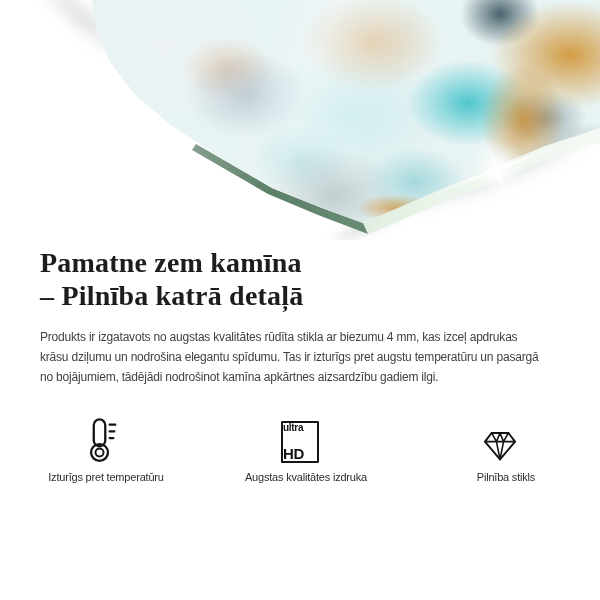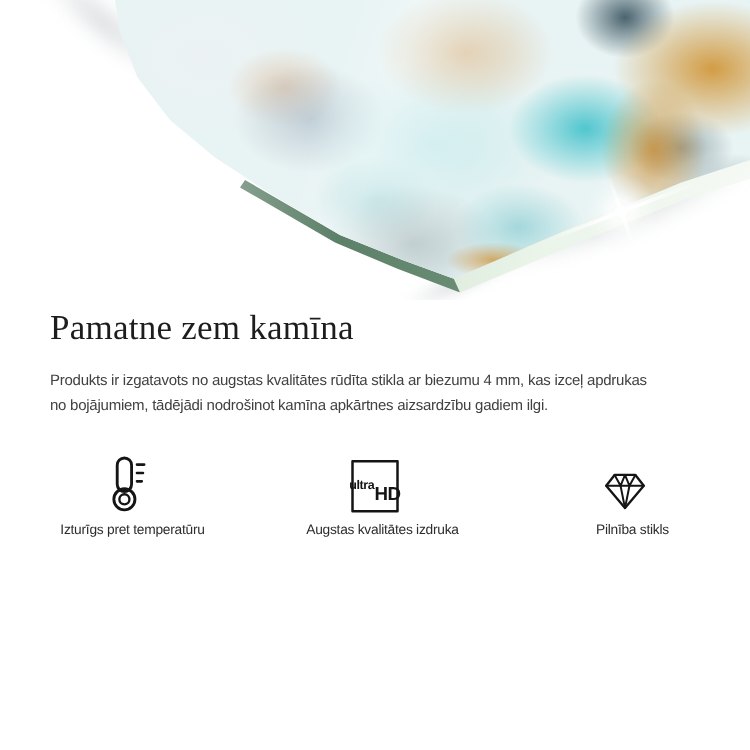--- a/index.html
+++ b/index.html
@@ -51,34 +51,34 @@
   .sparkle .ray{height:3px;border-radius:2px;
       background:linear-gradient(90deg,rgba(255,255,255,0),rgba(255,255,255,0.98) 42%,rgba(255,255,255,0.98) 58%,rgba(255,255,255,0));}
   .sparkle .r1{width:130px;left:-65px;top:-1px;transform:rotate(-21deg);}
   .sparkle .r2{width:60px;left:-30px;top:-1px;transform:rotate(70deg);}
   .sparkle .core{width:14px;height:14px;left:-7px;top:-7px;border-radius:50%;
       background:radial-gradient(circle,#ffffff 30%,rgba(255,255,255,0) 70%);
       box-shadow:0 0 10px 3px rgba(255,255,255,0.9);}
 
   
   .content{padding:0 40px;}
-  h1{margin:6px 0 0 0;font-family:"Liberation Serif","DejaVu Serif",serif;font-weight:400;
+  h1{margin:6px 0 0 0;font-family:"Liberation Serif","DejaVu Serif",serif;font-weight:700;
      font-size:28px;line-height:33px;color:#1d1d1d;letter-spacing:0.2px;}
   .desc{margin:15px 0 0 0;}
   .dline{display:block;white-space:nowrap;font-size:12px;line-height:20px;color:#414141;letter-spacing:-0.2px;}
 
   
   .features{display:flex;flex-wrap:wrap;row-gap:18px;margin-top:26px;width:600px;}
   .feature{width:33.333%;display:flex;flex-direction:column;align-items:center;}
   .icon-wrap{height:50px;display:flex;align-items:flex-end;justify-content:center;}
   .feature:nth-child(n+4) .icon-wrap{height:38px;align-items:center;}
   .feature-label{margin-top:8px;font-size:11px;line-height:13px;color:#2d2d2d;letter-spacing:-0.2px;margin-left:12px;}
   svg.ic{stroke:#151515;fill:none;stroke-width:2.4;stroke-linecap:round;stroke-linejoin:round;}
   .uhd-box{width:34px;height:38px;border:2.5px solid #141414;border-radius:1px;
-     display:flex;align-items:center;justify-content:center;color:#141414;}
+     display:flex;flex-direction:column;align-items:flex-start;justify-content:center;color:#141414;}
   .uhd-top{font-size:10px;font-weight:700;letter-spacing:-0.3px;line-height:10px;}
   .uhd-bottom{font-size:15px;font-weight:700;line-height:15px;margin-top:13px;letter-spacing:-0.3px;}
   .stripes{width:36px;height:36px;
      background:repeating-linear-gradient(135deg,#141414 0 3.5px,transparent 3.5px 9.5px);
      clip-path:polygon(2px 34px,34px 2px,34px 34px);}
 </style>
 </head>
 <body>
 
 <div>
@@ -95,23 +95,25 @@
       <i class="glow"></i>
         <i class="ray r1"></i>
         <i class="ray r2"></i>
         <i class="core"></i>
     </div>
   </div>
 
   <div class="content">
     <h1>
       <span>Pamatne zem kamīna</span><br>
+      <span>– Pilnība katrā detaļā</span>
     </h1>
     <div class="desc">
       <span class="dline">Produkts ir izgatavots no augstas kvalitātes rūdīta stikla ar biezumu 4 mm, kas izceļ apdrukas</span>
+      <span class="dline">krāsu dziļumu un nodrošina elegantu spīdumu. Tas ir izturīgs pret augstu temperatūru un pasargā</span>
       <span class="dline">no bojājumiem, tādējādi nodrošinot kamīna apkārtnes aizsardzību gadiem ilgi.</span>
     </div>
   </div>
 
   <div class="features">
 
     <div class="feature">
       <div class="icon-wrap">
         <svg class="ic" width="34" height="46" viewBox="0 0 34 48">
           <rect x="10.5" y="2.5" width="12" height="28" rx="6"></rect>

